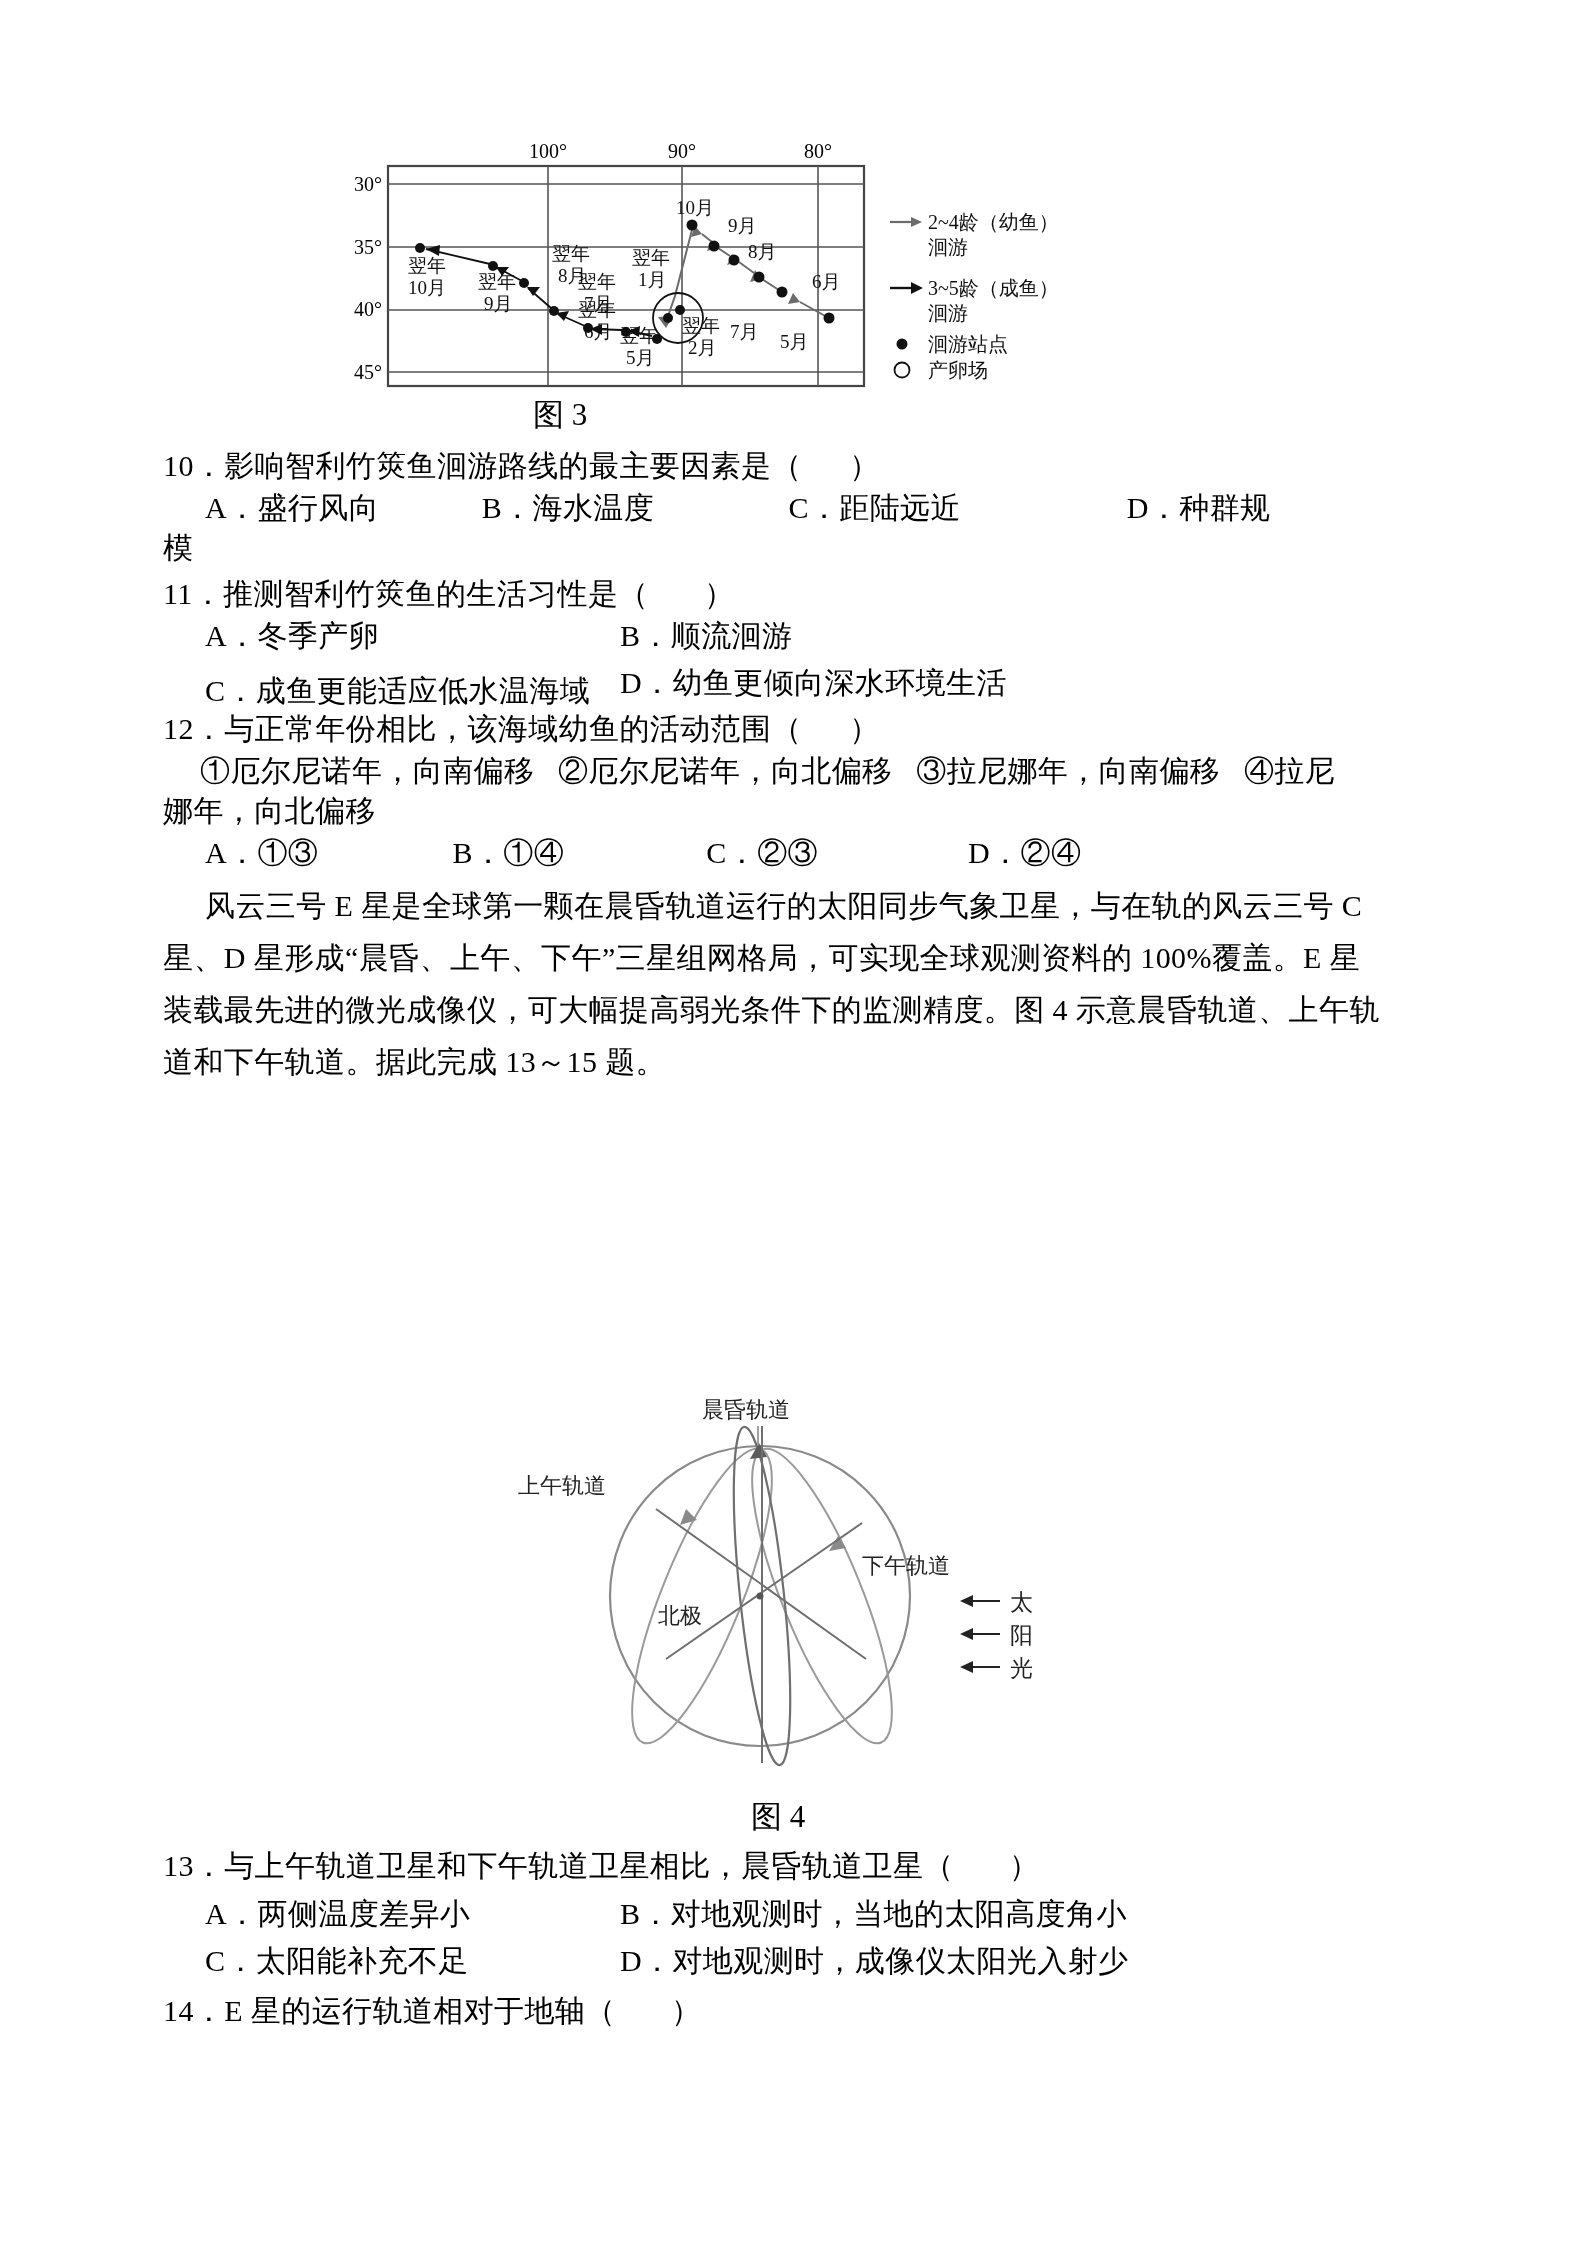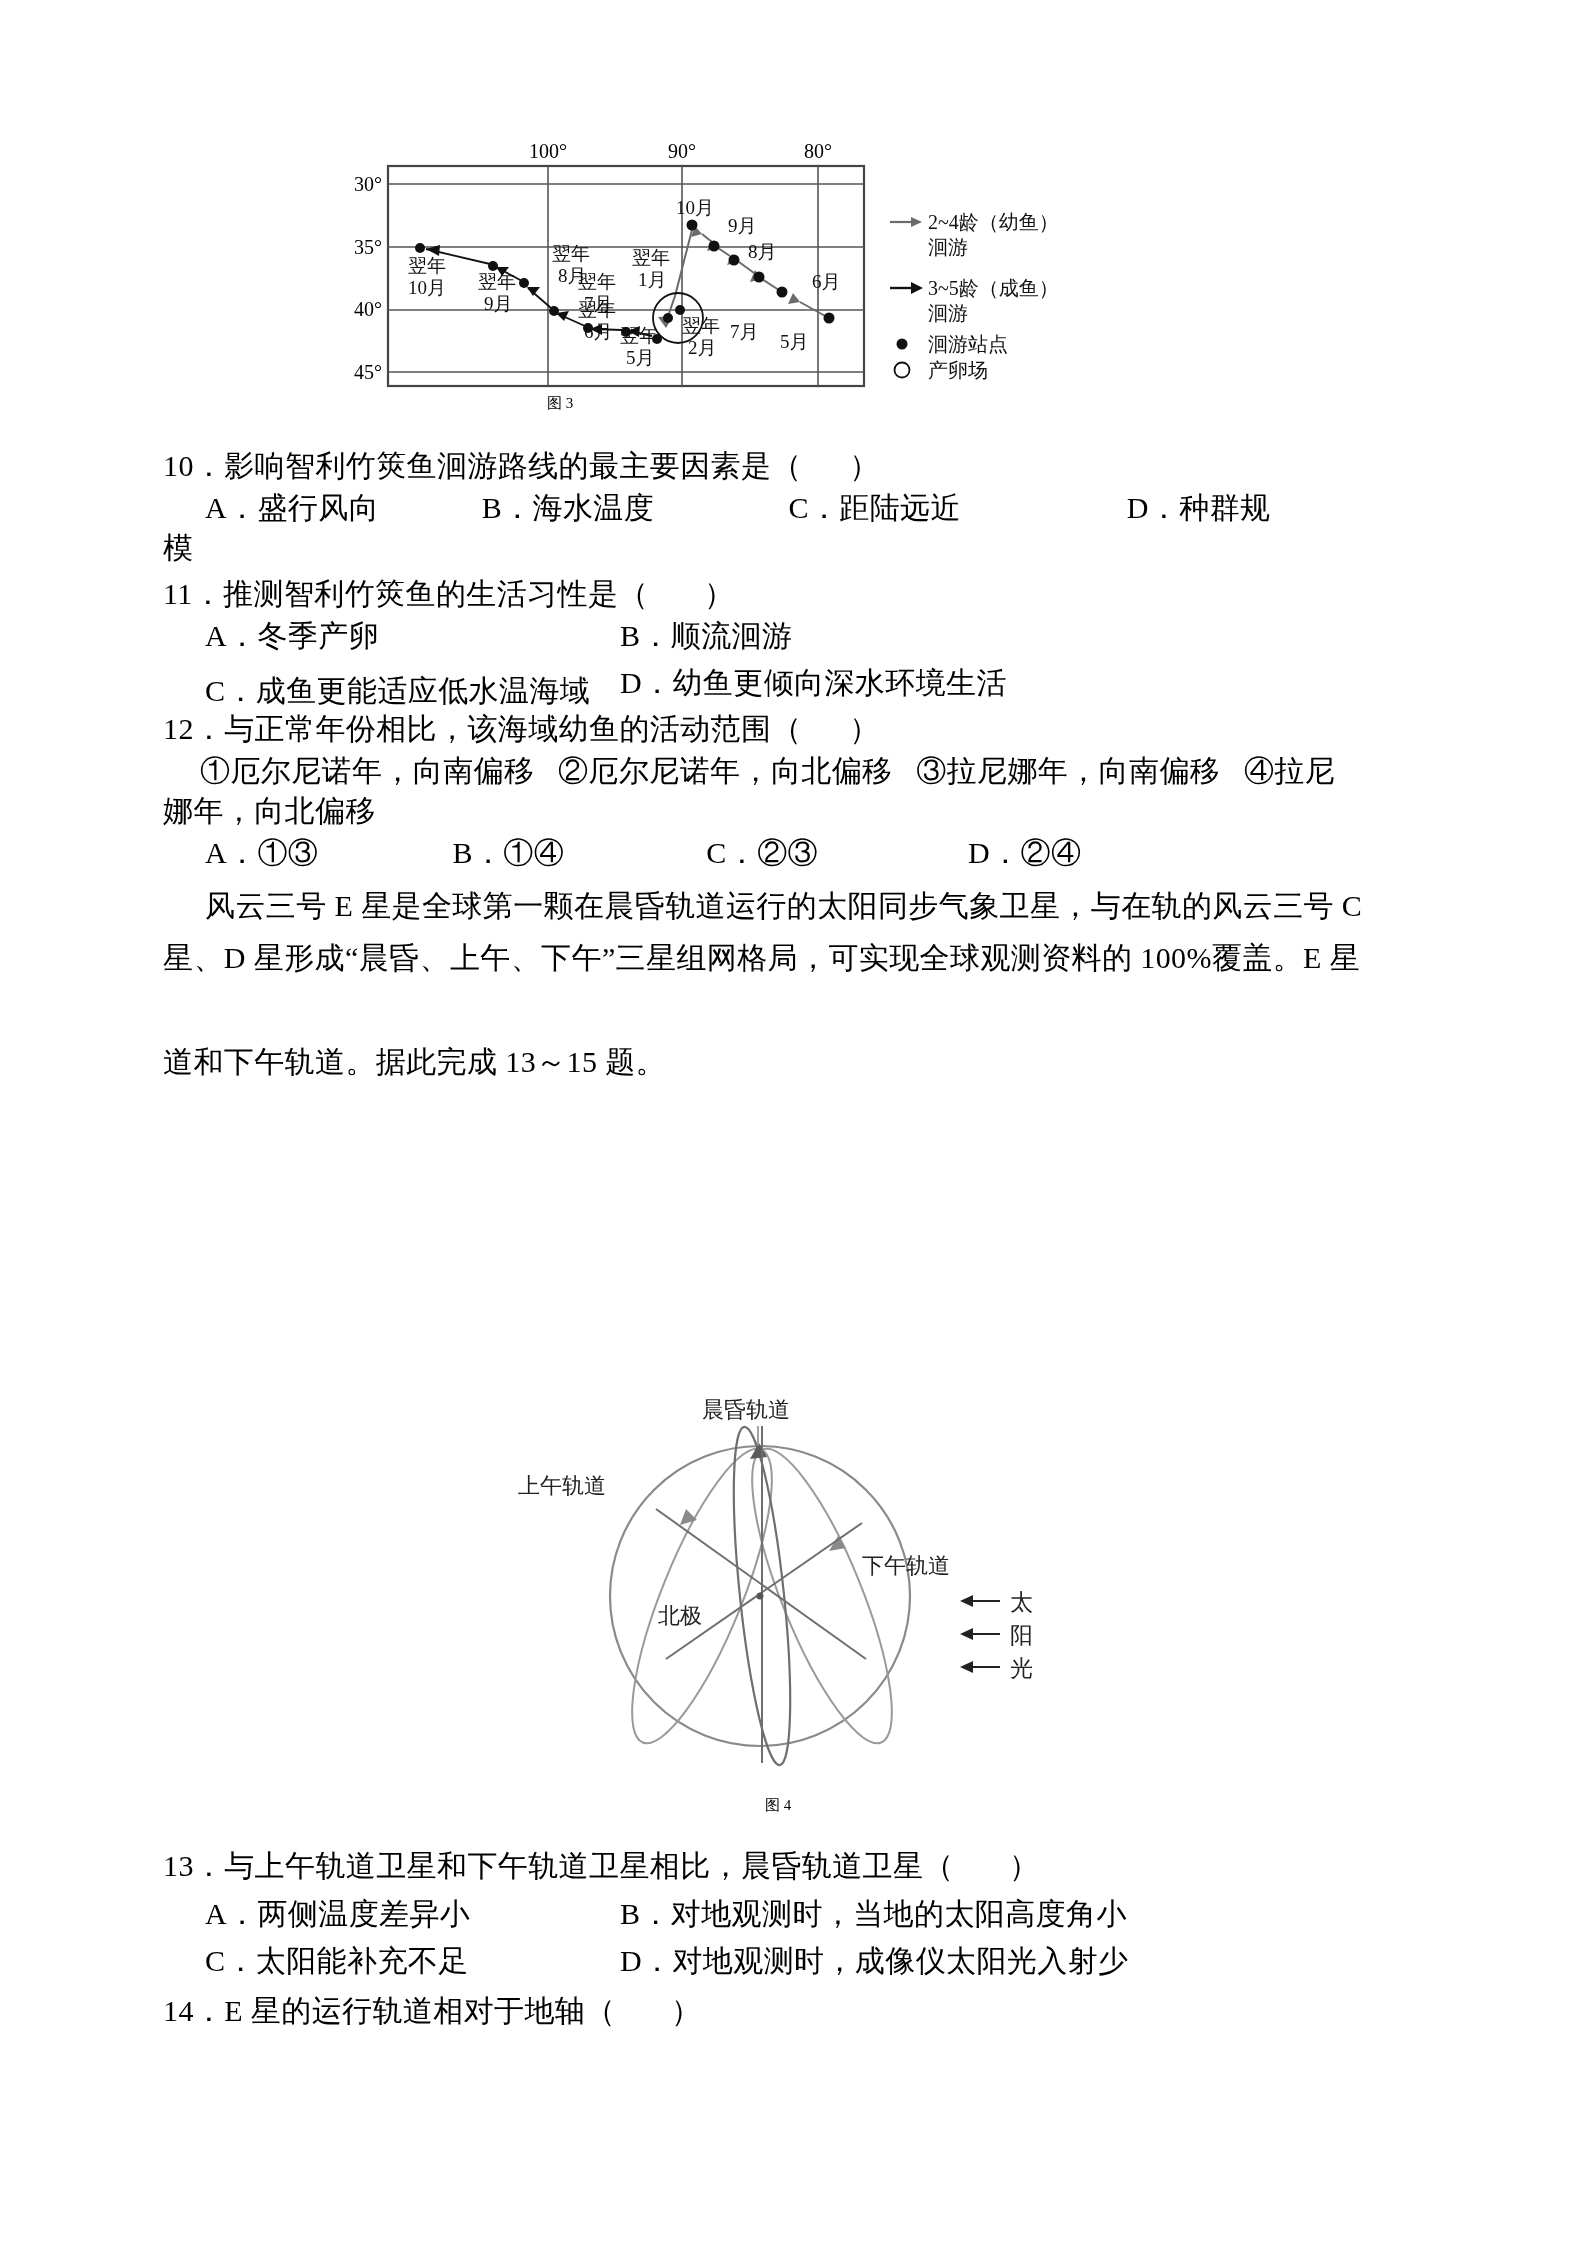--- a/index.html
+++ b/index.html
@@ -25,21 +25,21 @@
   
   .qline {
     position: absolute;
     font-size: 30px;
     line-height: 40px;
     letter-spacing: 0.4px;
     white-space: pre;
   }
   .figcap {
     position: absolute;
-    font-size: 15px;
+    font-size: 31px;
     text-align: center;
     width: 120px;
   }
 
   
   #fig3 {
     position: absolute;
     left: 330px;
     top: 130px;
     width: 810px;
@@ -216,20 +216,21 @@
   <div class="qline" style="left:205px; top:657px;margin-top:8px;">C．成鱼更能适应低水温海域</div>
   <div class="qline" style="left:620px; top:657px;">D．幼鱼更倾向深水环境生活</div>
 
   <div class="qline" style="left:163px; top:703px;">12．与正常年份相比，该海域幼鱼的活动范围（      ）</div>
   <div class="qline" style="left:200px; top:745px;">①厄尔尼诺年，向南偏移   ②厄尔尼诺年，向北偏移   ③拉尼娜年，向南偏移   ④拉尼</div>
   <div class="qline" style="left:163px; top:785px;">娜年，向北偏移</div>
   <div class="qline" style="left:205px; top:827px;">A．①③                 B．①④                  C．②③                   D．②④</div>
 
   <div class="qline" style="left:205px; top:880px;">风云三号 E 星是全球第一颗在晨昏轨道运行的太阳同步气象卫星，与在轨的风云三号 C</div>
   <div class="qline" style="left:163px; top:932px;">星、D 星形成“晨昏、上午、下午”三星组网格局，可实现全球观测资料的 100%覆盖。E 星</div>
+  <div class="qline" style="left:163px; top:984px;">装载最先进的微光成像仪，可大幅提高弱光条件下的监测精度。图 4 示意晨昏轨道、上午轨</div>
   <div class="qline" style="left:163px; top:1036px;">道和下午轨道。据此完成 13～15 题。</div>
 
   <div id="fig4">
     <svg width="640" height="400" viewBox="0 0 640 400" xmlns="http://www.w3.org/2000/svg">
 
       <circle cx="290" cy="205" r="150" fill="none" stroke="#8a8a8a" stroke-width="2.2"></circle>
 
       <ellipse cx="352" cy="205" rx="40" ry="158" transform="rotate(-22 352 205)" fill="none" stroke="#9a9a9a" stroke-width="2"></ellipse>
 
       <ellipse cx="232" cy="205" rx="40" ry="158" transform="rotate(22 232 205)" fill="none" stroke="#9a9a9a" stroke-width="2"></ellipse>

